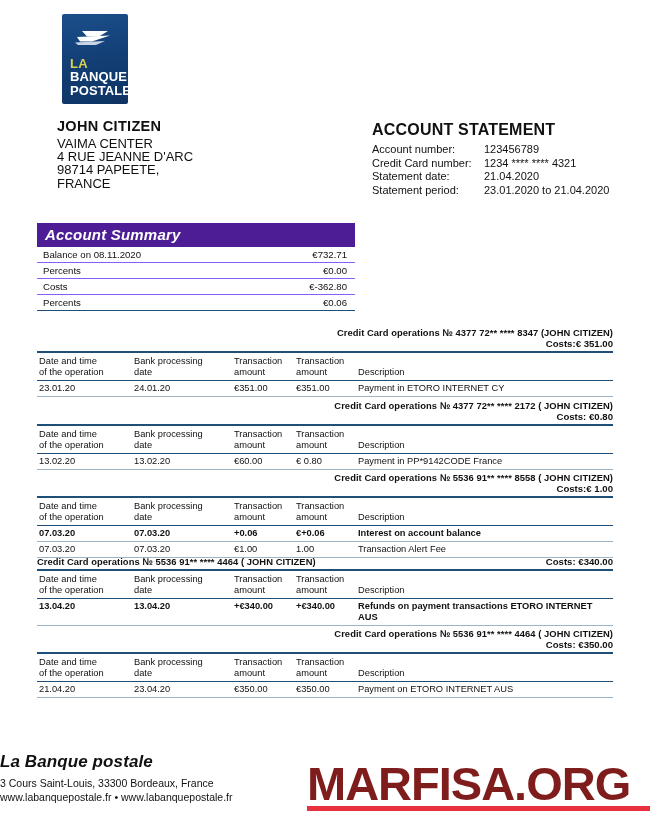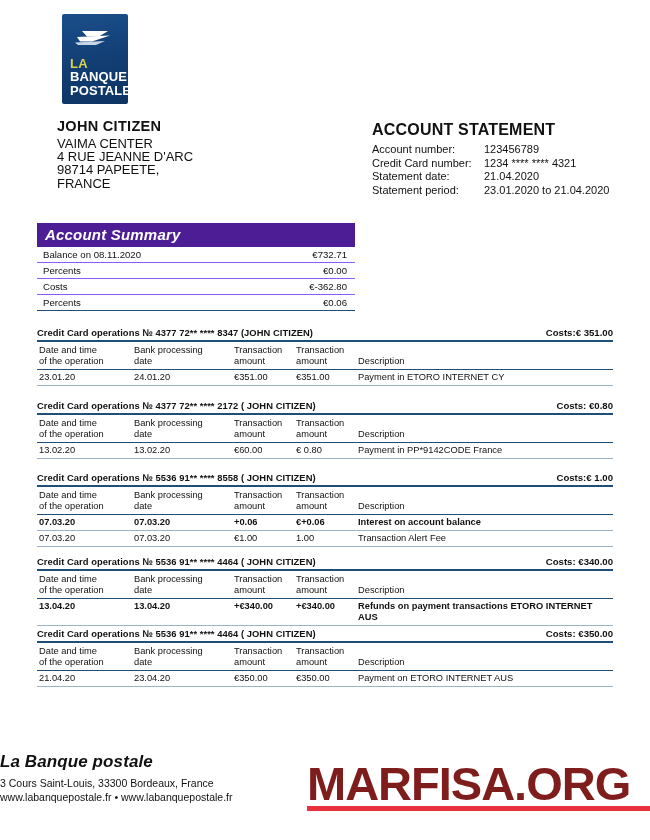--- a/index.html
+++ b/index.html
@@ -66,21 +66,21 @@
     font-size: 9.6px; padding: 2px 4px 2px 6px;
     border-bottom: 1px solid #8b5cf6;
   }
   .summary-table tr:last-child td { border-bottom: 1px solid #1f4e79; }
   .summary-table td.val { text-align: right; padding-right: 8px; }
 
   
   .section { position: absolute; left: 37px; width: 576px; }
   .sec-head {
     display: flex; align-items: flex-end; justify-content: space-between;
-    border-bottom: 2px solid #1f4e79; padding-bottom: 2px;
+    border-bottom: 2px solid #1f4e79; padding-bottom: 2px; flex-direction: column;
   }
   .sec-title { font-size: 9.4px; font-weight: bold; letter-spacing: .05px; }
   .sec-costs { font-size: 9.6px; font-weight: bold; white-space: nowrap; }
   .sec-head.stacked { display: block; position: relative; }
   .sec-head.stacked .sec-costs {
     position: absolute; right: 0; top: 0;
   }
 
   .ops { width: 100%; border-collapse: collapse; table-layout: fixed; }
   .ops th {

